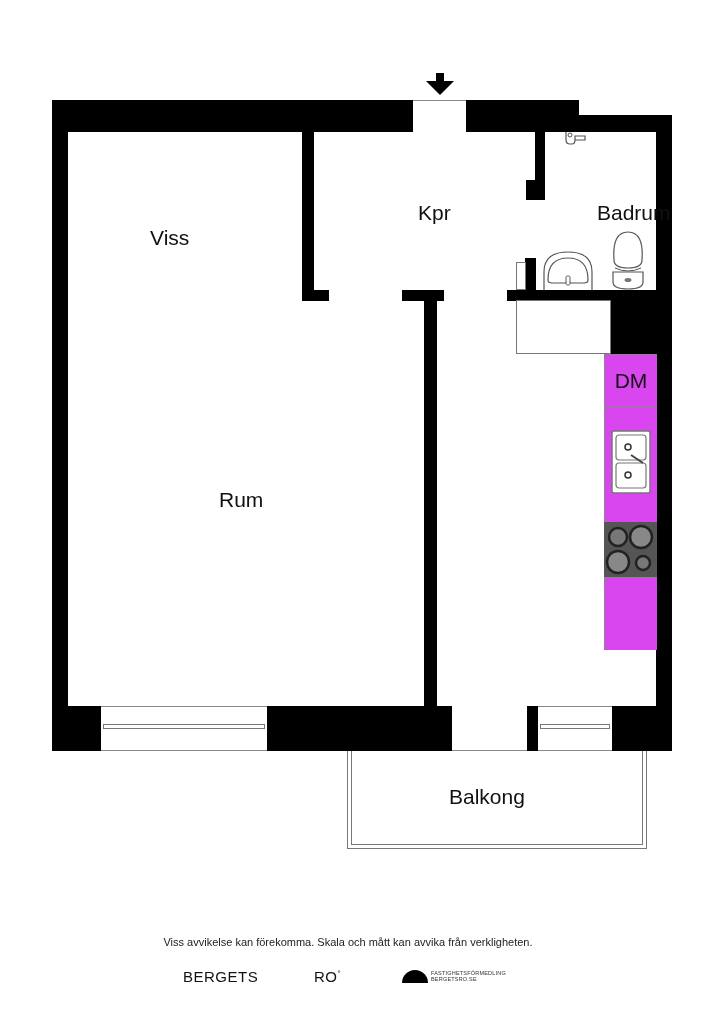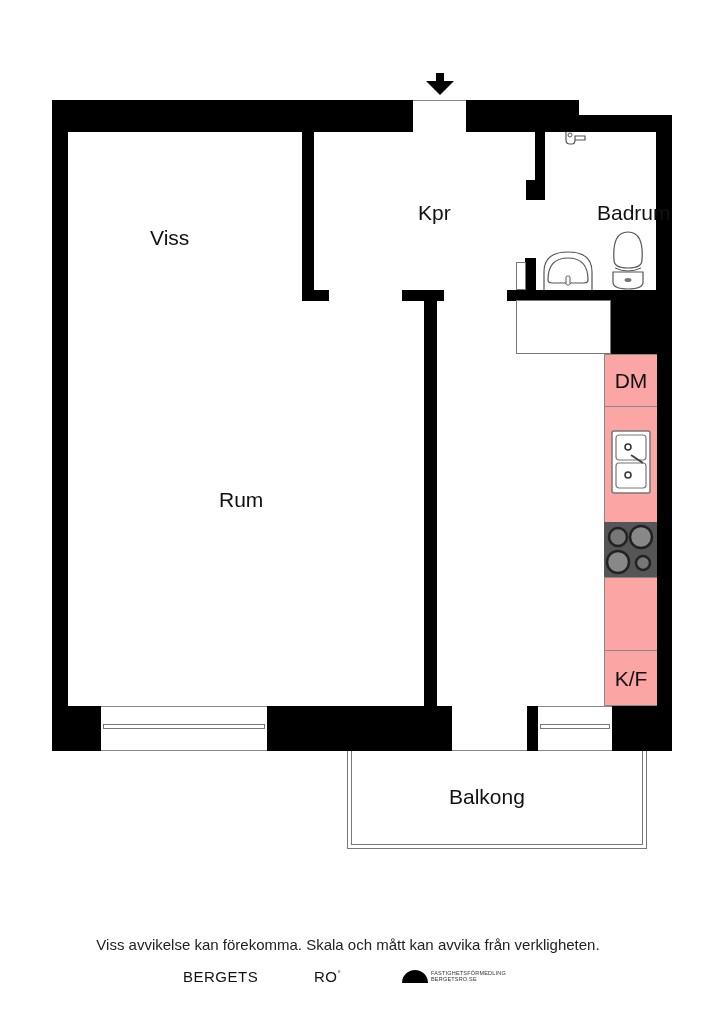--- a/index.html
+++ b/index.html
@@ -6,24 +6,24 @@
     body { width: 724px; height: 1024px; position: relative; overflow: hidden;
            font-family: "Liberation Sans", sans-serif; color: #111; }
     .plan { position: absolute; left: 0; top: 0; width: 724px; height: 1024px; }
     .wall { position: absolute; background: #000; }
     .room-label { position: absolute; font-size: 21px; color: #111; white-space: nowrap; }
     .outline { position: absolute; border: 1px solid #777; background: #fff; box-sizing: border-box; }
     .window { position: absolute; background: #fff; }
     .window .pane { position: absolute; left: 2px; right: 2px; height: 5px;
                     border: 1px solid #777; border-left: 1px solid #777; box-sizing: border-box; }
     .counter-cell { position: absolute; left: 604px; width: 53px; box-sizing: border-box;
-                    border-left: 1px solid #888; border-top: 1px solid #888; background: #fca5a5; }
+                    border-left: 1px solid #888; border-top: 1px solid #888; background: #d946ef; }
     .kl { position: absolute; font-size: 21px; color: #111; left: 0; right: 0; text-align: center; }
     .footer-note { position: absolute; left: 0; width: 696px; top: 936px; text-align: center;
-                   font-size: 15px; color: #222; }
+                   font-size: 11px; color: #222; }
     .logo-text { position: absolute; font-size: 15px; letter-spacing: 0.5px; color: #111; text-align: right; }
     .logo-small { position: absolute; font-size: 5.5px; line-height: 6px; color: #333; letter-spacing: 0.2px; }
   </style>
 </head>
 <body>
 
 <div class="plan">
 
   <svg style="position:absolute;left:424px;top:73px" width="32" height="24" viewBox="0 0 32 24">
     <rect x="12" y="0" width="8" height="8" fill="#000"></rect>
@@ -91,23 +91,20 @@
   </svg>
   <div class="counter-cell" style="top:522px;height:55px;background:#555;border-color:#555;"></div>
   <svg style="position:absolute;left:604px;top:522px" width="52" height="55" viewBox="0 0 52 55">
     <rect x="0" y="0" width="52" height="55" fill="#555"></rect>
     <circle cx="14" cy="15" r="9" fill="#777" stroke="#222" stroke-width="2.5"></circle>
     <circle cx="37" cy="15" r="11" fill="#888" stroke="#222" stroke-width="2.5"></circle>
     <circle cx="14" cy="40" r="11" fill="#888" stroke="#222" stroke-width="2.5"></circle>
     <circle cx="39" cy="41" r="7" fill="#777" stroke="#222" stroke-width="2.5"></circle>
   </svg>
   <div class="counter-cell" style="top:577px;height:73px;"></div>
-  <div class="counter-cell" style="top:650px;height:56px;border-bottom:1px solid #888;">
-    <span class="kl" style="top:16px;">K/F</span>
-  </div>
 
   <div class="wall" style="left:52px;top:706px;width:49px;height:45px;"></div>
   <div class="window" style="left:101px;top:706px;width:166px;height:45px;border-top:1px solid #888;border-bottom:1px solid #888;box-sizing:border-box;">
     <div class="pane" style="top:17px;"></div>
   </div>
   <div class="wall" style="left:267px;top:706px;width:185px;height:45px;"></div>
   <div style="position:absolute;left:452px;top:750px;width:75px;height:1px;background:#888;"></div>
   <div class="wall" style="left:527px;top:706px;width:11px;height:45px;"></div>
   <div class="window" style="left:538px;top:706px;width:74px;height:45px;border-top:1px solid #888;border-bottom:1px solid #888;box-sizing:border-box;">
     <div class="pane" style="top:17px;"></div>

